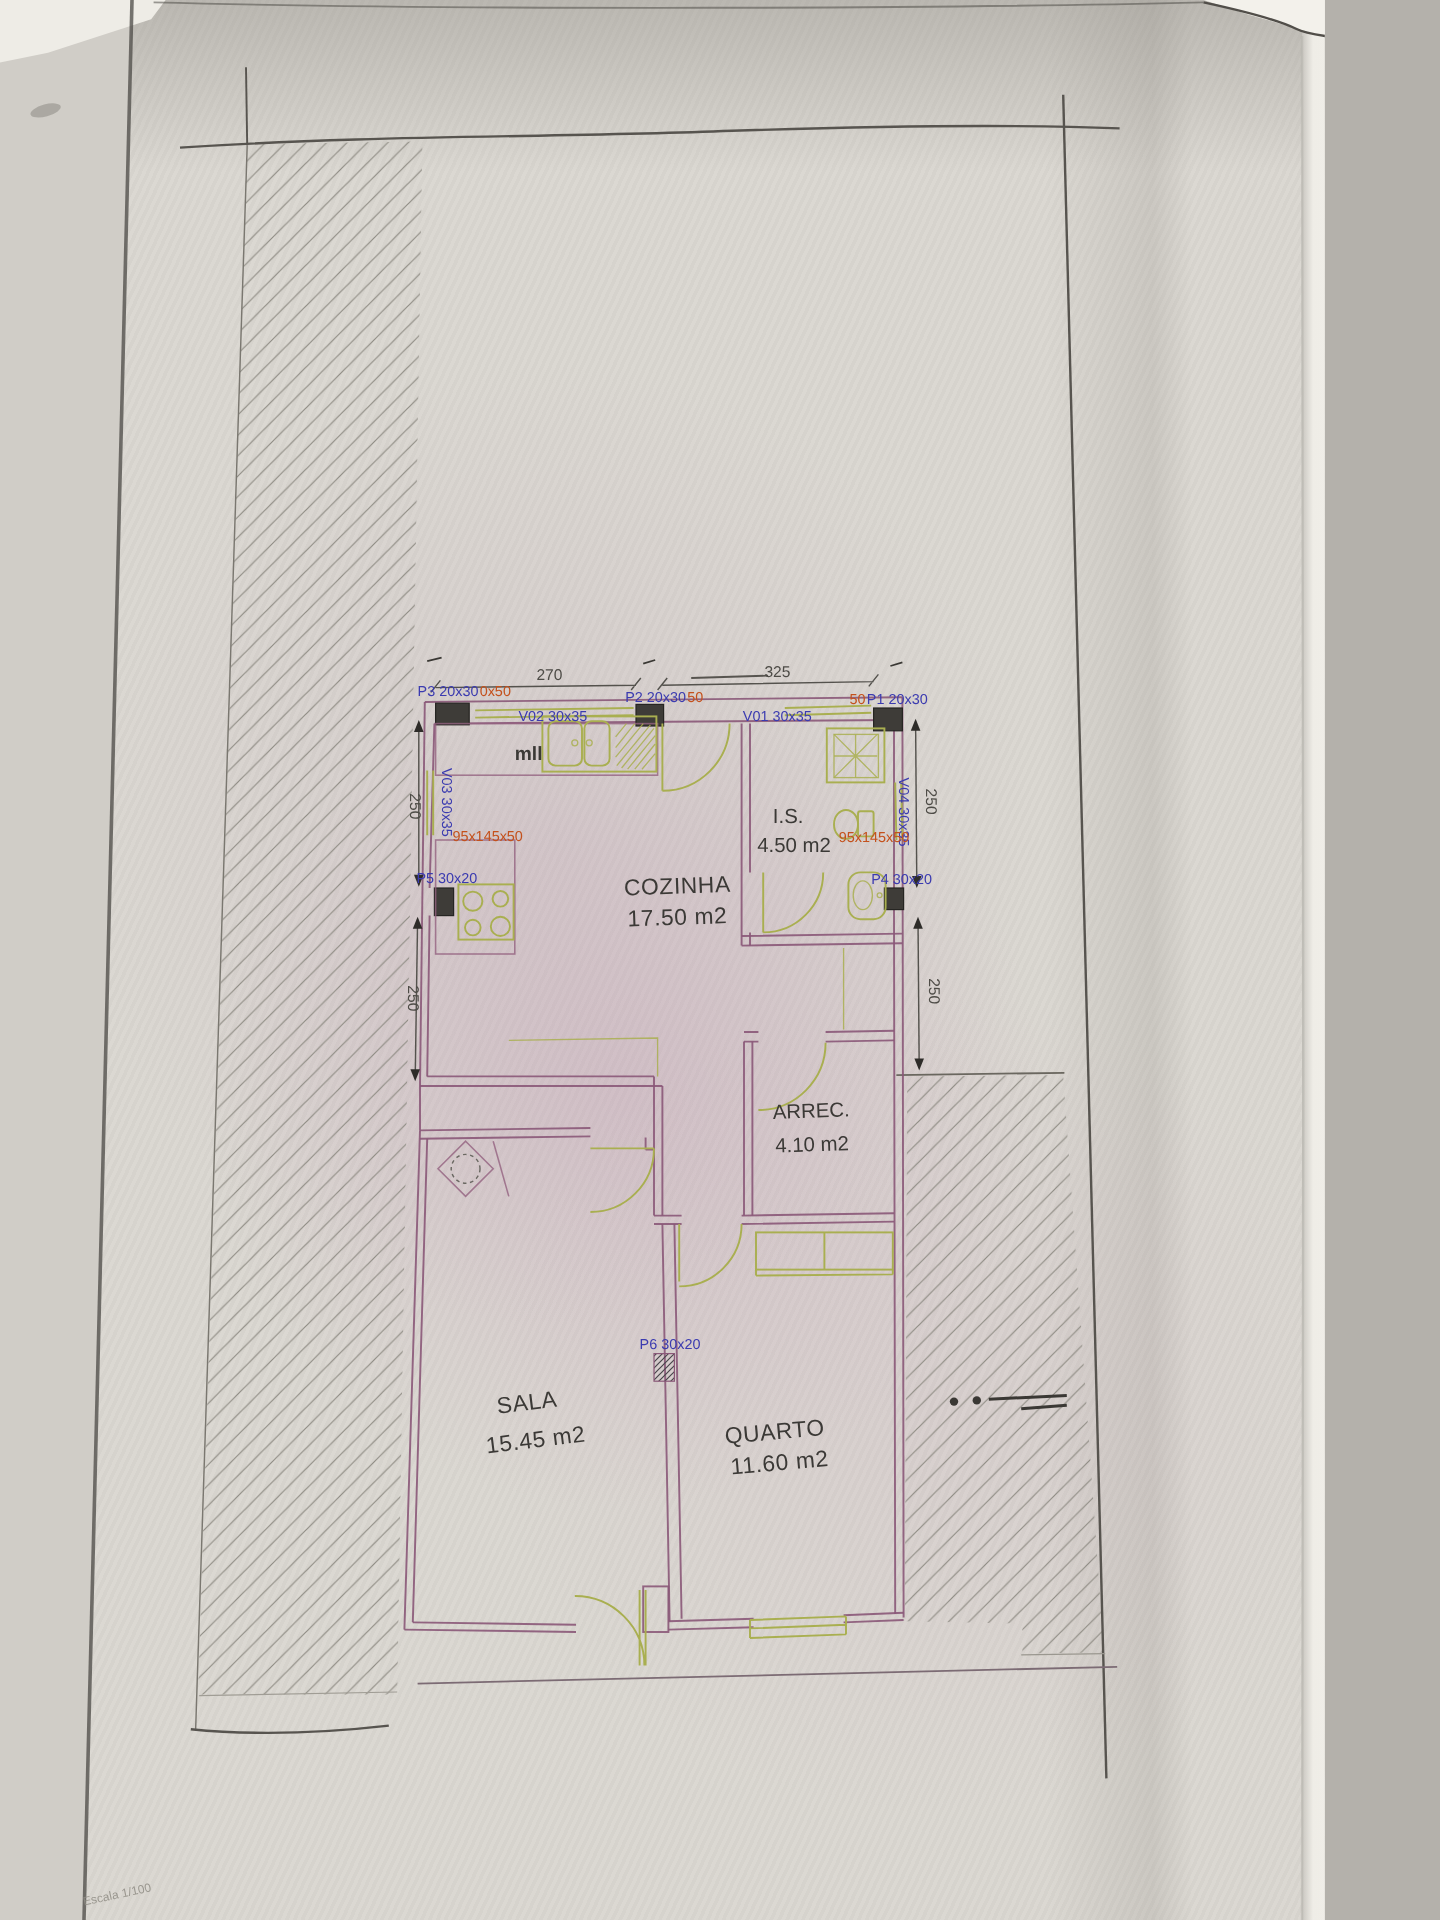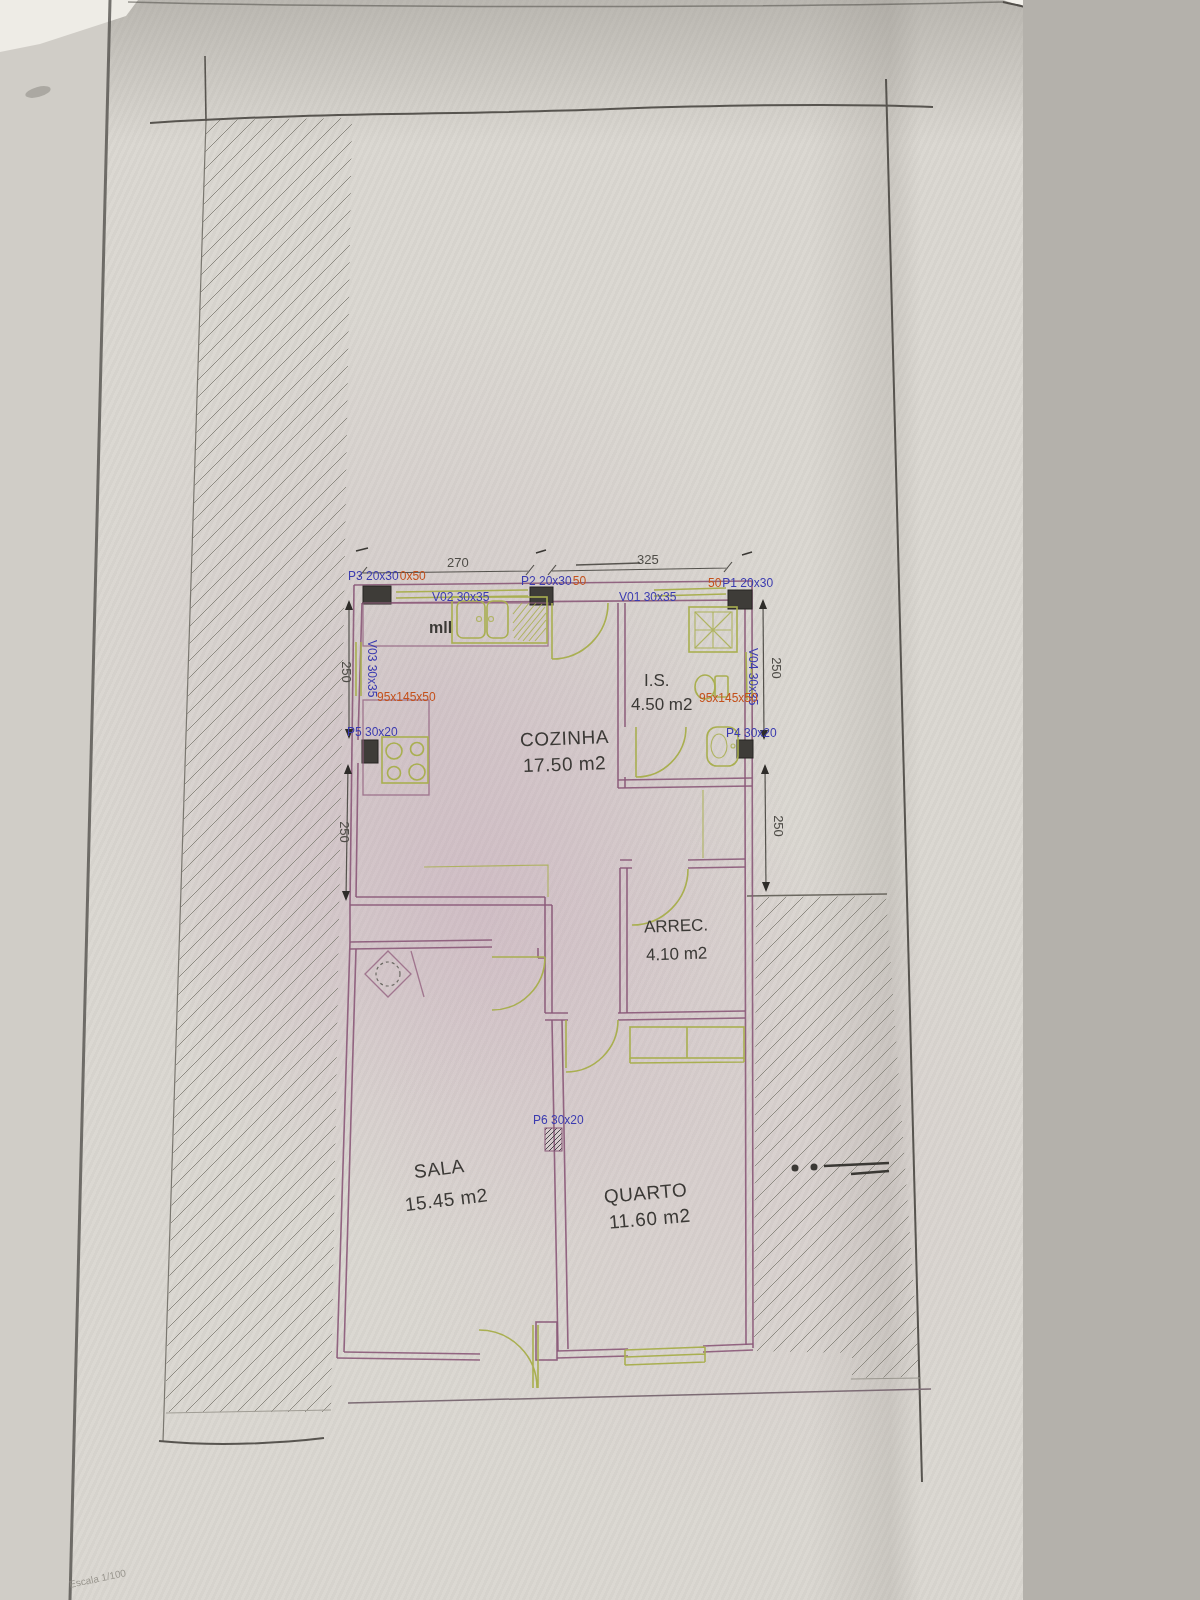--- a/index.html
+++ b/index.html
@@ -1,16 +1,16 @@
 <!DOCTYPE html>
 <html><head>
 <meta charset="utf-8">
 <style>
   html,body{margin:0;padding:0;background:#b4b1ab;}
-  .photo{position:relative;width:1023px;height:1600px;overflow:hidden;
+  .photo{position:relative;width:1104px;height:1600px;overflow:hidden;
          font-family:"Liberation Sans",sans-serif;text-decoration:underline;}
   .page-bg{position:absolute;inset:0;
     background:
       linear-gradient(180deg, rgba(138,135,128,.40), rgba(138,135,128,0) 9%),
       radial-gradient(44% 30% at 47% 57%, rgba(190,140,175,.28), rgba(190,140,175,0) 72%),
       radial-gradient(52% 36% at 42% 44%, rgba(182,146,172,.18), rgba(182,146,172,0) 70%),
       radial-gradient(46% 30% at 70% 73%, rgba(198,160,184,.16), rgba(198,160,184,0) 72%),
       linear-gradient(90deg, rgba(120,115,108,0) 79%, rgba(120,115,108,.16) 87%, rgba(120,115,108,0) 90%),
       repeating-linear-gradient(115deg, rgba(255,255,255,.03) 0 3px, rgba(90,88,82,.03) 3px 6px),
       #dad7d1;}

